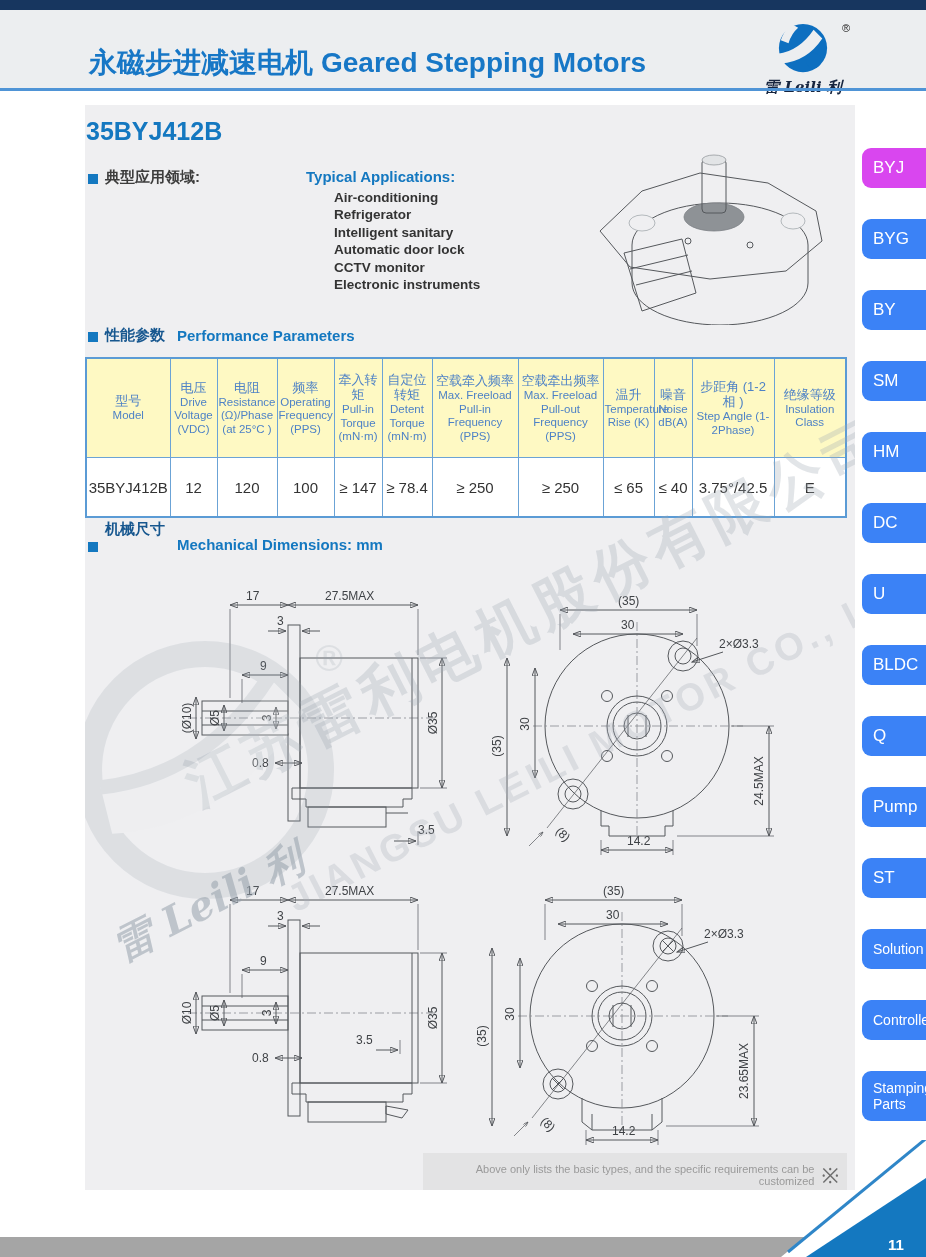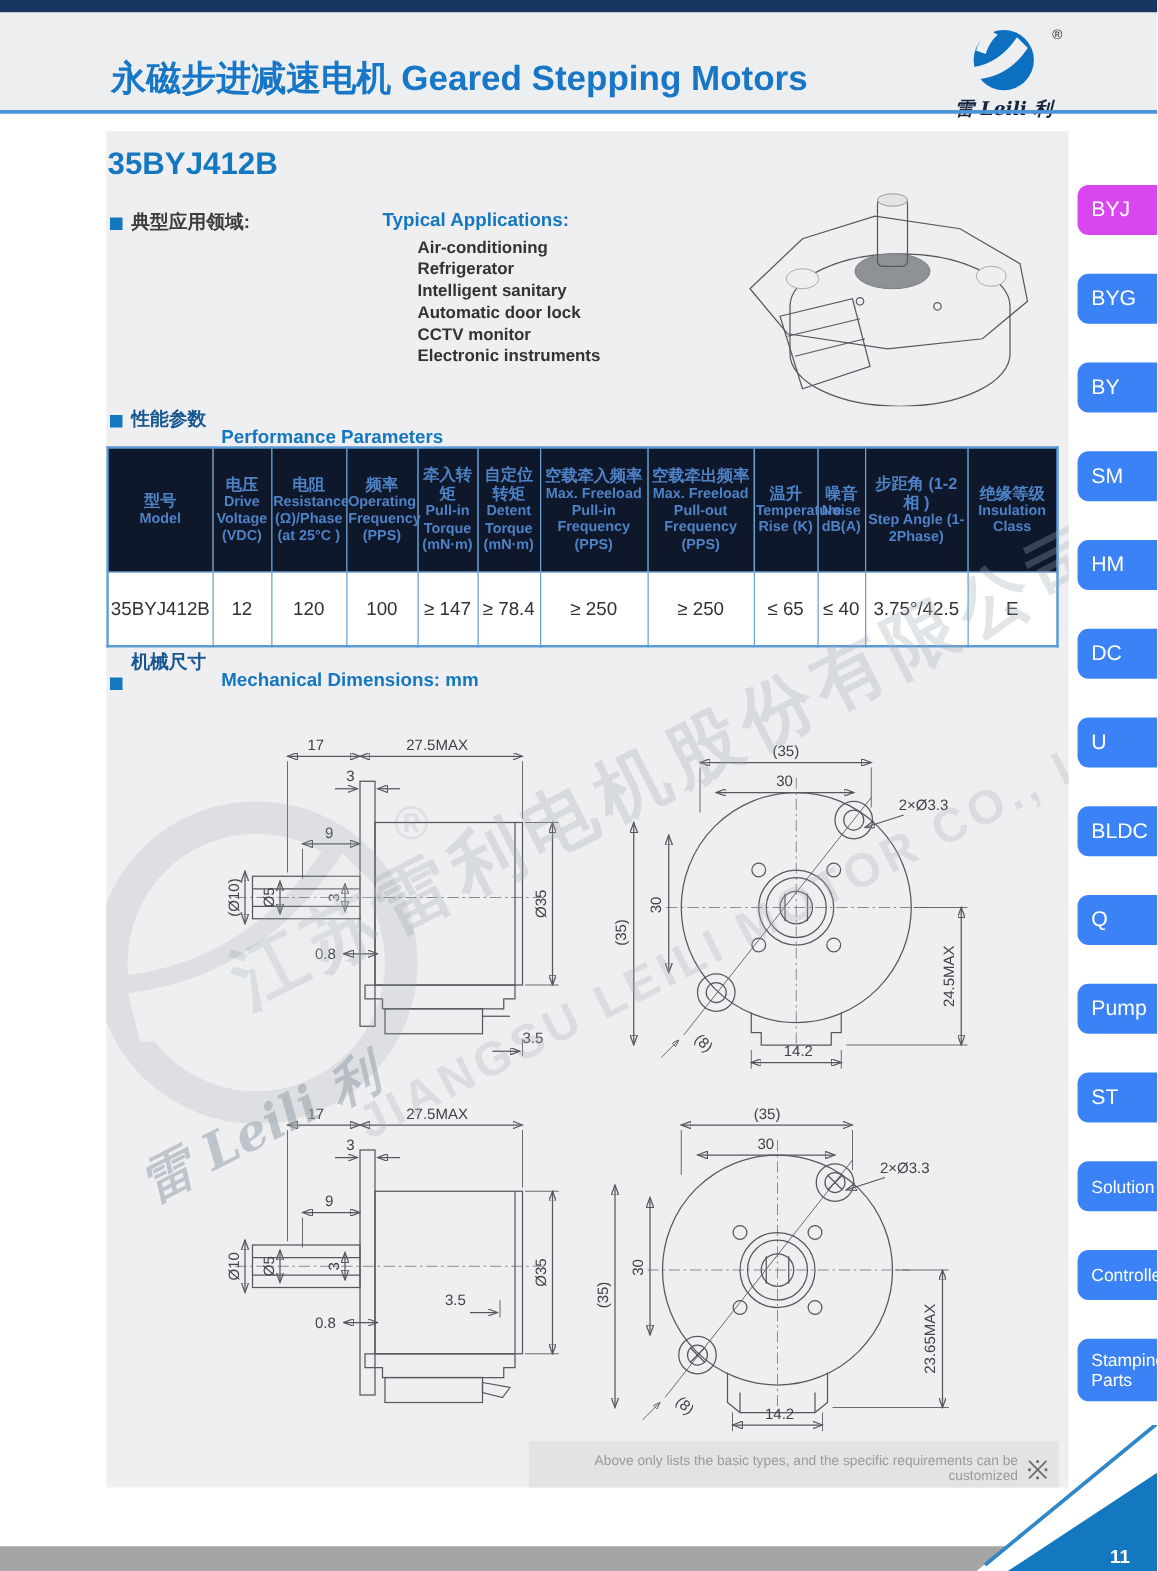--- a/index.html
+++ b/index.html
@@ -30,21 +30,21 @@
   .sec-zh{position:absolute;font-size:15px;font-weight:bold;color:#17578f;}
   .sec-en{position:absolute;font-size:15px;font-weight:bold;color:#1478c0;}
   .app-zh-head{position:absolute;left:20px;top:63px;font-size:15px;font-weight:bold;color:#3d3d3d;}
   .app-en-head{position:absolute;left:221px;top:63px;font-size:15px;font-weight:bold;color:#1478c0;}
   .app-list{position:absolute;top:84px;font-size:13.5px;color:#3a3a3a;line-height:17.4px;}
   .app-list.zh{left:20px;} .app-list.en{left:221px;font-weight:bold;color:#333;margin-left:28px;}
 
   
   .ptable{position:absolute;left:0;top:252px;width:760px;border-collapse:collapse;table-layout:fixed;
           background:#fff;border:2px solid #5b9bd5;}
-  .ptable th{background:#0f172a;color:#4e82c6;font-weight:bold;border:1.6px solid #6ba3d6;
+  .ptable th{background:#fef9c3;color:#4e82c6;font-weight:normal;border:1.6px solid #6ba3d6;
              padding:3px 1px;height:92px;vertical-align:middle;}
   .ptable td{border:1.6px solid #6ba3d6;text-align:center;font-size:15px;color:#333;height:56px;background:#fff;}
   .hzh{font-size:13px;line-height:15px;margin-bottom:1px;}
   .hen{font-size:11.5px;line-height:13.5px;}
 
   
   .drw{position:absolute;}
   .drw line,.drw path,.drw rect,.drw circle,.drw polyline{stroke:#55585c;stroke-width:1;fill:none;}
   .drw .thin{stroke-width:0.7;}
   .drw text{font-family:"Liberation Sans",sans-serif;font-size:12px;fill:#3f4246;stroke:none;}
@@ -188,21 +188,21 @@
       <ellipse cx="124" cy="72" rx="30" ry="14" fill="#8e9296" stroke="#7c8085" stroke-width="0.8"></ellipse>
       <rect x="112" y="14" width="24" height="54" rx="4" fill="url(#gShaft)" stroke="#8b8f93" stroke-width="0.8"></rect>
       <ellipse cx="124" cy="15" rx="12" ry="5" fill="#e2e4e6" stroke="#8b8f93" stroke-width="0.7"></ellipse>
       <path d="M34,108 L92,94 L106,148 L52,166 Z" fill="#f3f2ed" stroke="#d4d2ca" stroke-width="1"></path>
       <path d="M40,124 L98,110" stroke="#dddbd3" stroke-width="2"></path>
       <path d="M46,140 L102,126" stroke="#dddbd3" stroke-width="2"></path>
     </svg>
 
     <div class="bullet" style="left:3px;top:227px;"></div>
     <div class="sec-zh" style="left:20px;top:221px;">性能参数</div>
-    <div class="sec-en" style="left:92px;top:236px;">Performance Parameters</div>
+    <div class="sec-en" style="left:92px;top:222px;">Performance Parameters</div>
 
     <table class="ptable">
       <colgroup>
         <col style="width:84px">
           <col style="width:47px">
           <col style="width:60px">
           <col style="width:57px">
         <col style="width:48px">
           <col style="width:50px">
           <col style="width:86px">

